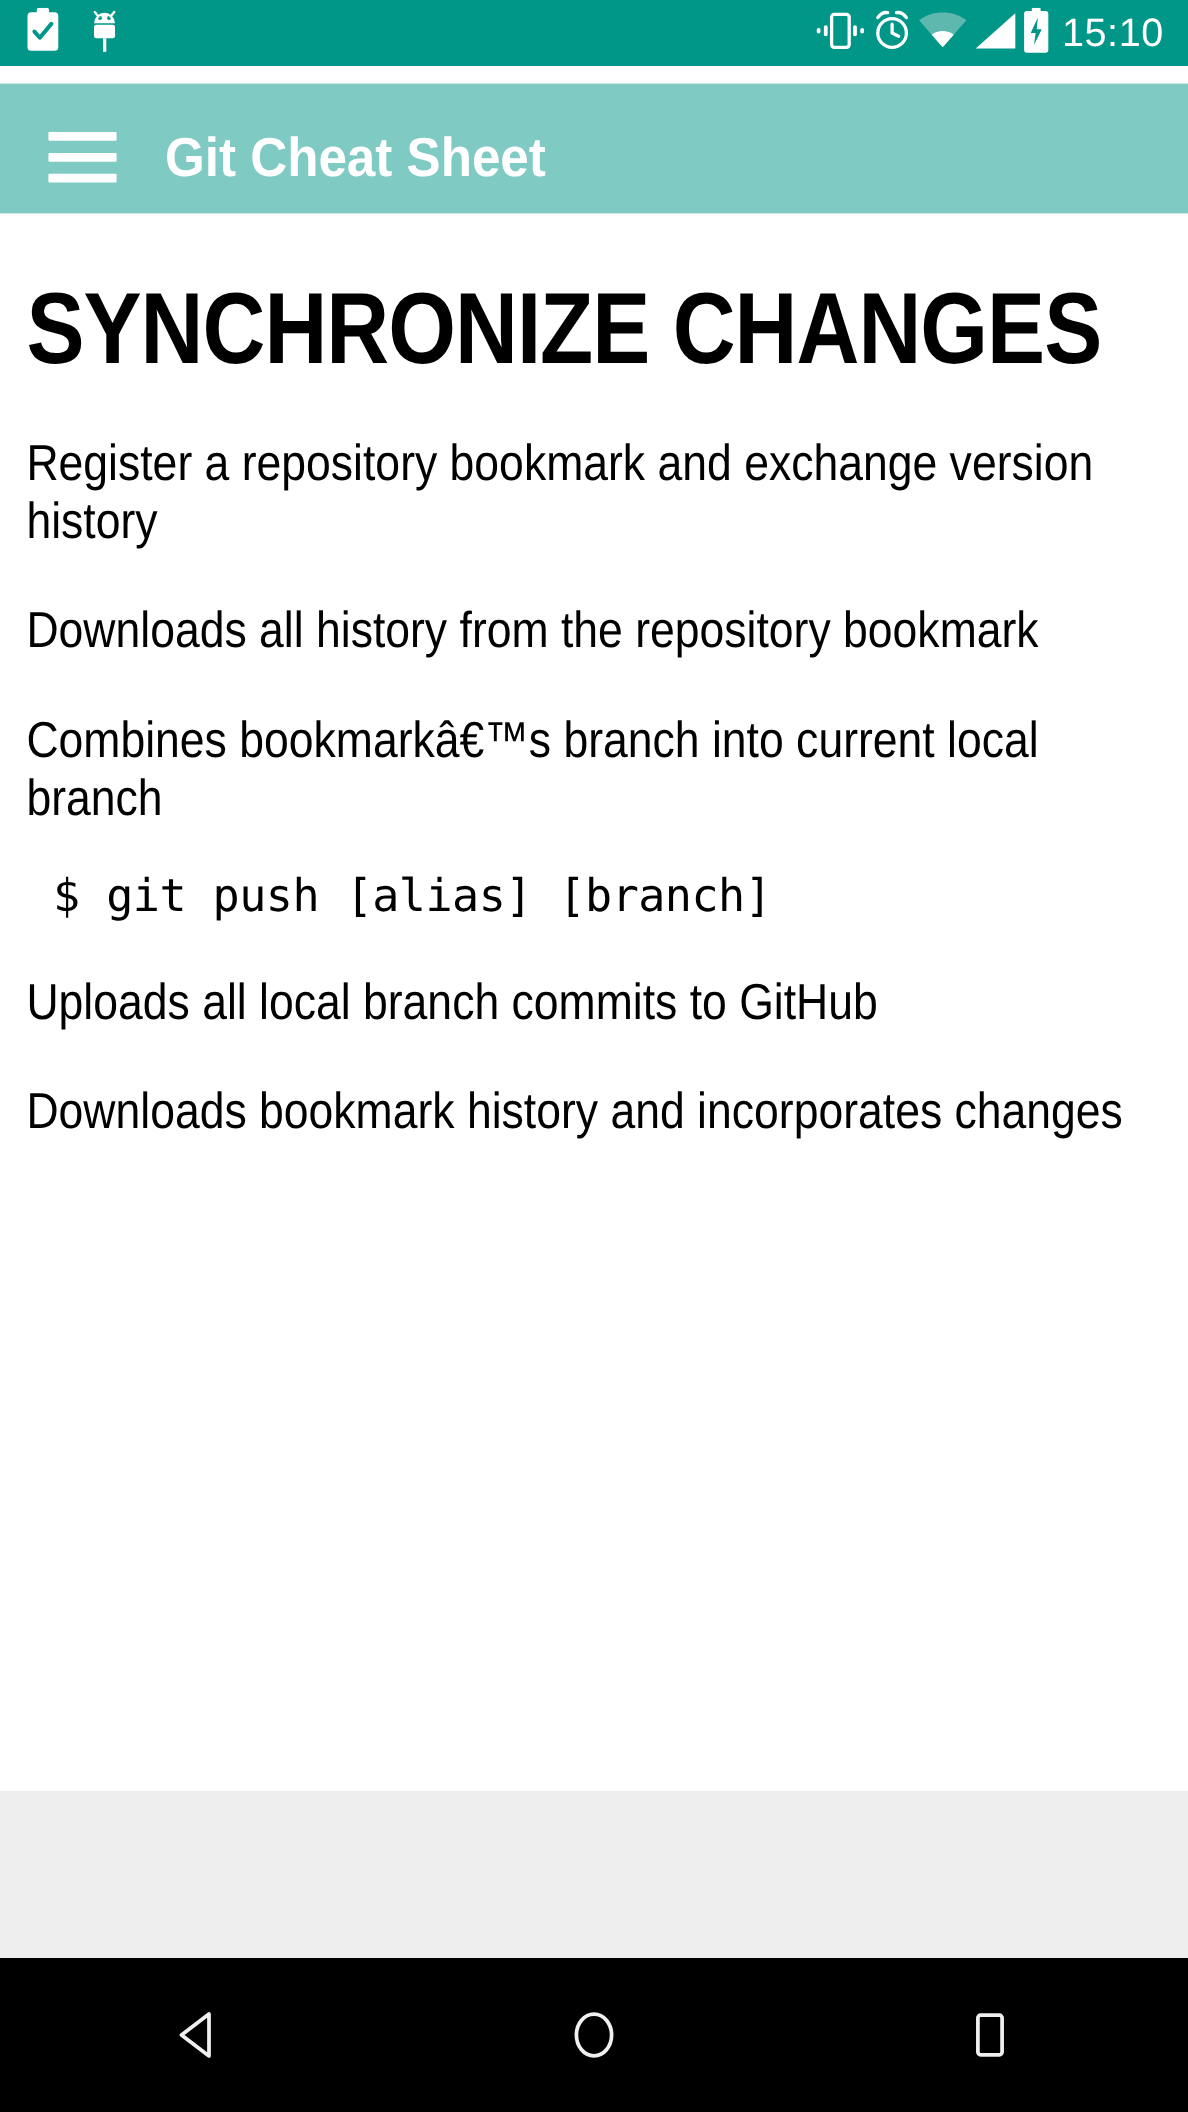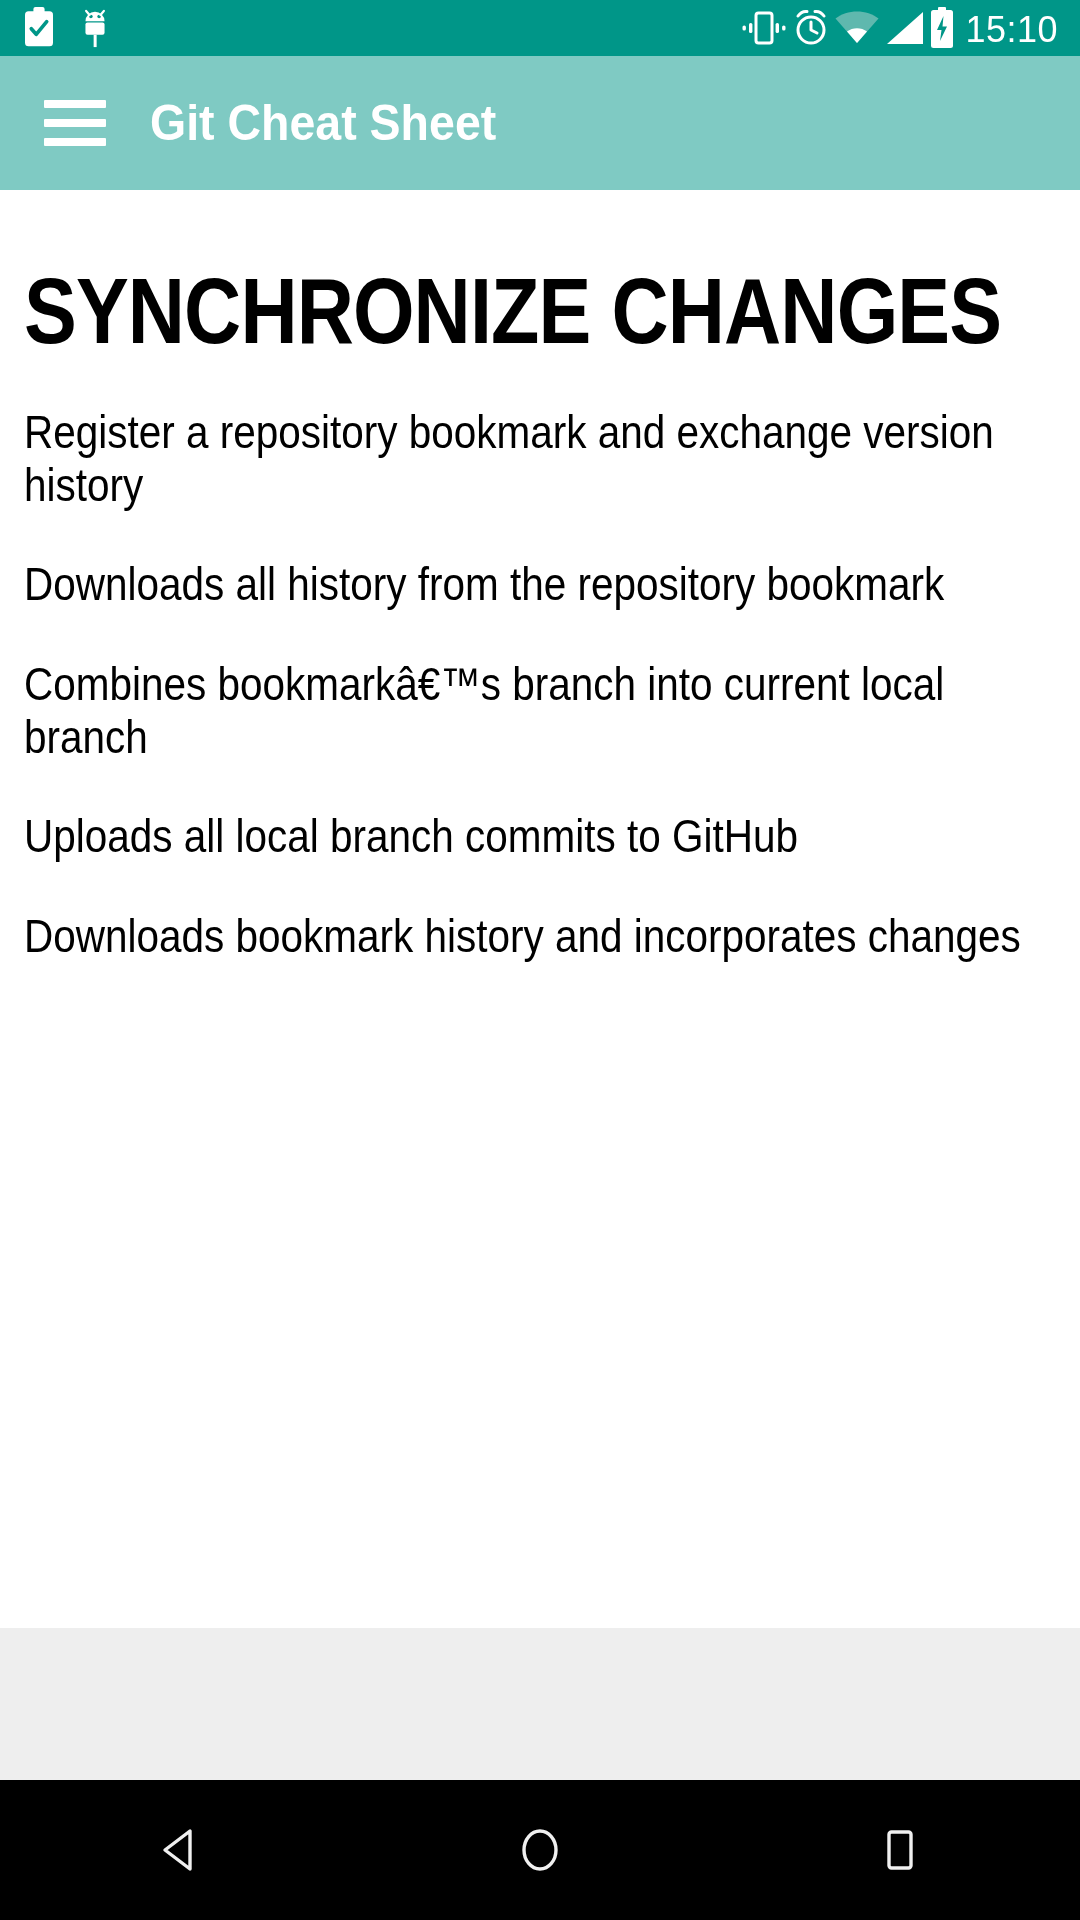--- a/index.html
+++ b/index.html
@@ -22,21 +22,21 @@
   #status-right{ margin-left:auto; display:flex; align-items:center; gap:4px; }
   .sb-icon{ display:block; }
   #status-clock{
     color:#ffffff; font-size:36px; font-weight:400;
     font-family:"Liberation Sans", sans-serif;
     letter-spacing:.5px; margin-left:6px;
   }
 
   
   #app-bar{
-    position:absolute; top:56px; left:0; width:1080px; height:134px;
+    position:absolute; top:76px; left:0; width:1080px; height:134px;
     background:#7fcac3;
     display:flex; align-items:center;
   }
   #menu-button{
     width:62px; height:46px; margin-left:44px;
     display:flex; flex-direction:column; justify-content:space-between;
   }
   #menu-button span{ display:block; height:8px; background:#ffffff; border-radius:1px; }
   #app-title{
     color:#ffffff;
@@ -45,21 +45,21 @@
     margin-left:44px;
     letter-spacing:0px;
     transform:scaleX(.93);
     transform-origin:left center;
   }
 
   
   #content{
     position:absolute; top:194px; left:0; width:1080px; height:1434px;
     background:#ffffff;
-    padding:16px 24px;
+    padding:4px 24px;
     overflow:hidden;
   }
   #page-heading{
     font-size:92px;
     font-weight:700;
     line-height:1.04;
     color:#000000;
     letter-spacing:-1px;
     transform:scaleX(.86);
     transform-origin:left top;
@@ -172,20 +172,21 @@
   </div>
   <div id="app-title">Git Cheat Sheet</div>
 </div>
 
 <div id="content">
   <h1 id="page-heading">SYNCHRONIZE CHANGES</h1>
 
   <p class="para">Register a repository bookmark and exchange version history</p>
   <p class="para">Downloads all history from the repository bookmark</p>
   <p class="para">Combines bookmarkâ€™s branch into current local branch</p>
+  <pre class="code"> $ git push [alias] [branch]</pre>
   <p class="para">Uploads all local branch commits to GitHub</p>
   <p class="para">Downloads bookmark history and incorporates changes</p>
 </div>
 
 <div id="footer-band"></div>
 
 <div id="nav-bar">
   <div class="nav-btn">
     <svg width="60" height="60" viewBox="0 0 60 60">
       <path d="M40 11 L40 49 L15 30 Z" fill="none" stroke="#f0f0f0" stroke-width="3.4" stroke-linejoin="round"></path>

